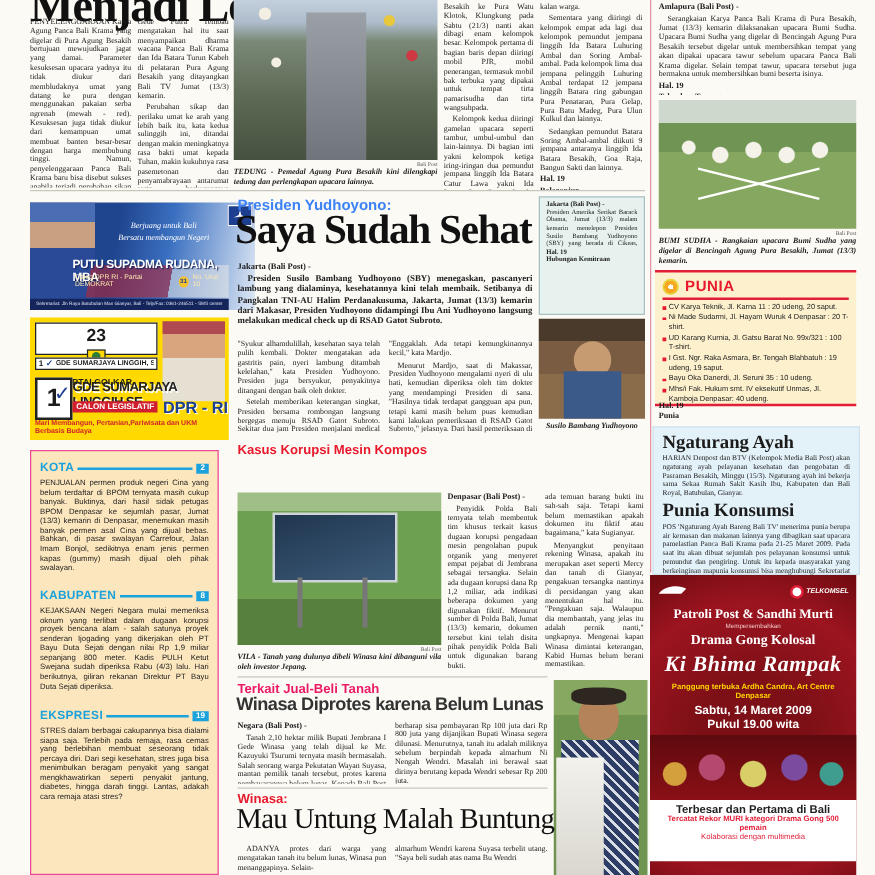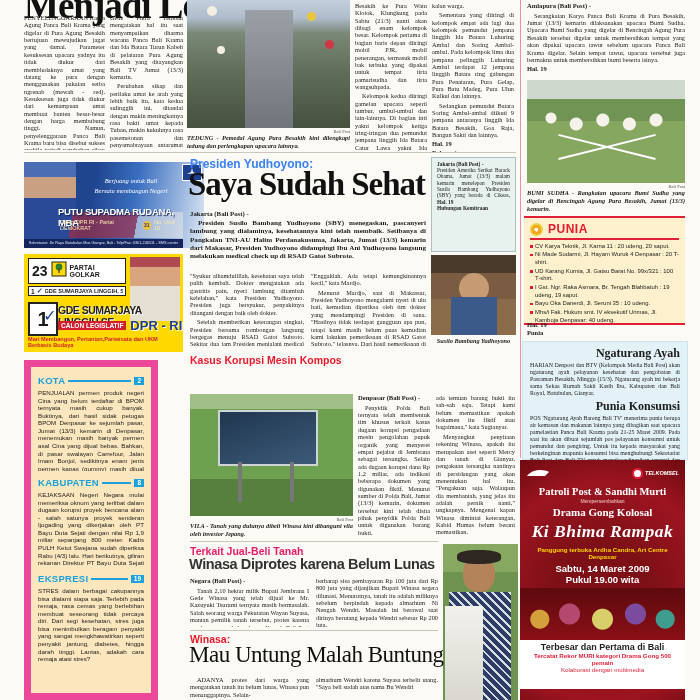--- a/index.html
+++ b/index.html
@@ -27,21 +27,21 @@
              font-size:6.5px;font-weight:bold;padding:0 3px;line-height:8px;}
   .idx-body{font-family:"Liberation Sans",sans-serif;font-size:6.2px;line-height:1.22;text-align:justify;color:#222;}
   
   .punia-box{background:#fdf1cd;border-top:2px solid #e11f38;border-bottom:2px solid #e11f38;padding:4px 6px 3px 6px;}
   .punia-title{color:#e8192c;font-family:"Liberation Sans",sans-serif;font-weight:bold;font-size:12px;letter-spacing:.5px;}
   .punia-list{margin:3px 0 0 0;padding:0;list-style:none;font-family:"Liberation Sans",sans-serif;font-size:5.9px;line-height:1.3;color:#222;}
   .punia-list li{margin:0 0 1px 0;padding-left:5px;position:relative;}
   .punia-list li::before{content:"";position:absolute;left:0;top:2.5px;width:2.5px;height:2.5px;background:#e8192c;}
   
   .blue-box{background:#e3f1f8;border:1px solid #cfe3ee;padding:4px 7px;}
-  .blue-box h3{margin:0 0 1px 0;text-align:right;font-size:12px;font-weight:bold;}
+  .blue-box h3{margin:0 0 1px 0;text-align:left;font-size:15px;font-weight:bold;}
   .blue-box .bb-txt{font-size:5.9px;line-height:1.2;text-align:justify;}
   
   .obama-box{background:#e7f2ef;border:1px solid #a9bfc4;padding:3px 5px;}
   .obama-title{font-style:italic;font-weight:bold;text-align:center;font-size:14.5px;line-height:1.05;margin:1px 0 3px 0;}
   
   .drama-ad{background:radial-gradient(circle at 50% 55%, #7d1016 0 30%, #9c1420 70%, #6e0b10);color:#fff;
             font-family:"Liberation Sans",sans-serif;text-align:center;}
   
   .demokrat{background:linear-gradient(100deg,#20458f 0 38%,#3a6fc0 60%,#dfe9f5 100%);overflow:hidden;}
   .golkar{background:#ffd900;overflow:hidden;font-family:"Liberation Sans",sans-serif;}
@@ -151,21 +151,21 @@
     <div class="abs" style="left:36px;top:57px;width:120px;color:#fde8b0;font-family:'Liberation Sans',sans-serif;font-size:5.5px;display:flex;align-items:center;gap:3px;">
       <span>Caleg DPR RI - Partai DEMOKRAT</span>
       <span style="background:#f6c12f;color:#1d3f8f;border-radius:50%;width:9px;height:9px;display:inline-flex;align-items:center;justify-content:center;font-weight:bold;font-size:5px;">31</span>
       <span>No. Urut 10</span>
     </div>
     <div class="abs" style="left:0;bottom:0;width:159px;height:9px;background:#14255c;color:#dfe5f2;font-family:'Liberation Sans',sans-serif;font-size:3.8px;line-height:9px;text-align:center;overflow:hidden;">Sekretariat: Jln Raya Batubulan Mas Gianyar, Bali - Telp/Fax: 0361-246511 - SMS center</div>
   </div>
 
   <div class="abs golkar" style="left:24px;top:254px;width:159px;height:98px;">
     <div class="abs" style="right:3px;top:3px;width:50px;height:64px;background:linear-gradient(180deg,#b04a52 0 16%,#d9a57f 16% 46%,#e6e0d2 46% 100%);"></div>
-    <div class="abs" style="left:4px;top:4px;width:98px;height:26px;background:#fff;border:1.5px solid #222;display:flex;align-items:center;gap:3px;padding:1px 3px;box-sizing:border-box;">
+    <div class="abs" style="left:4px;top:4px;width:98px;height:26px;background:#fff;border:1.5px solid #222;display:flex;align-items:center;gap:3px;padding:1px 3px;box-sizing:border-box;flex-direction:column;">
       <span style="font-family:'Liberation Sans',sans-serif;font-weight:bold;font-size:14px;">23</span>
       <span>
         <svg width="16" height="16" viewBox="0 0 16 16">
             <rect x="1" y="1" width="14" height="14" fill="#ffd900" stroke="#222" stroke-width="1"></rect>
             <circle cx="8" cy="6" r="3.4" fill="#2e7d32"></circle>
             <rect x="7.3" y="8" width="1.4" height="4" fill="#5d4037"></rect>
           </svg>
       </span>
       <span style="font-family:'Liberation Sans',sans-serif;font-weight:bold;font-size:7px;line-height:1.05;">PARTAI GOLKAR</span>
     </div>
@@ -179,21 +179,21 @@
       <span style="position:absolute;color:#1d3f8f;font-size:16px;margin-left:14px;margin-top:-8px;">✓</span>
     </div>
     <div class="abs" style="left:34px;top:50px;width:124px;font-weight:bold;font-size:10.5px;color:#222;letter-spacing:-0.5px;text-shadow:1px 1px 0 #fff;">GDE SUMARJAYA LINGGIH,SE</div>
     <div class="abs" style="left:34px;top:64px;display:flex;gap:4px;align-items:center;">
       <span style="background:#d01f2e;color:#fff;font-weight:bold;font-size:6.5px;padding:1px 3px;">CALON LEGISLATIF</span>
       <span style="color:#1d3f8f;font-weight:bold;font-size:13px;text-shadow:1px 1px 0 #fff;">DPR - RI</span>
     </div>
     <div class="abs" style="left:4px;bottom:4px;width:151px;color:#d01f2e;font-size:5.6px;font-weight:bold;">Mari Membangun, Pertanian,Pariwisata dan UKM Berbasis Budaya</div>
   </div>
 
-  <div class="abs" style="left:24px;top:360px;width:134px;height:340px;background:#fbe6bd;border:7px solid #ec4899;padding:2px 7px;box-sizing:border-box;">
+  <div class="abs" style="left:24px;top:360px;width:151px;height:340px;background:#fbe6bd;border:1px solid #ec4899;padding:2px 7px;box-sizing:border-box;">
     <div class="idx-head">
       <span class="idx-label">KOTA</span>
       <span class="idx-line"></span>
       <span class="idx-badge">2</span>
     </div>
     <div class="idx-body" style="height:82px;overflow:hidden;">PENJUALAN permen produk negeri Cina yang belum terdaftar di BPOM ternyata masih cukup banyak. Buktinya, dari hasil sidak petugas BPOM Denpasar ke sejumlah pasar, Jumat (13/3) kemarin di Denpasar, menemukan masih banyak permen asal Cina yang dijual bebas. Bahkan, di pasar swalayan Carrefour, Jalan Imam Bonjol, sedikitnya enam jenis permen kapas (gummy) masih dijual oleh pihak swalayan.</div>
 
     <div class="idx-head">
       <span class="idx-label">KABUPATEN</span>
       <span class="idx-line"></span>

